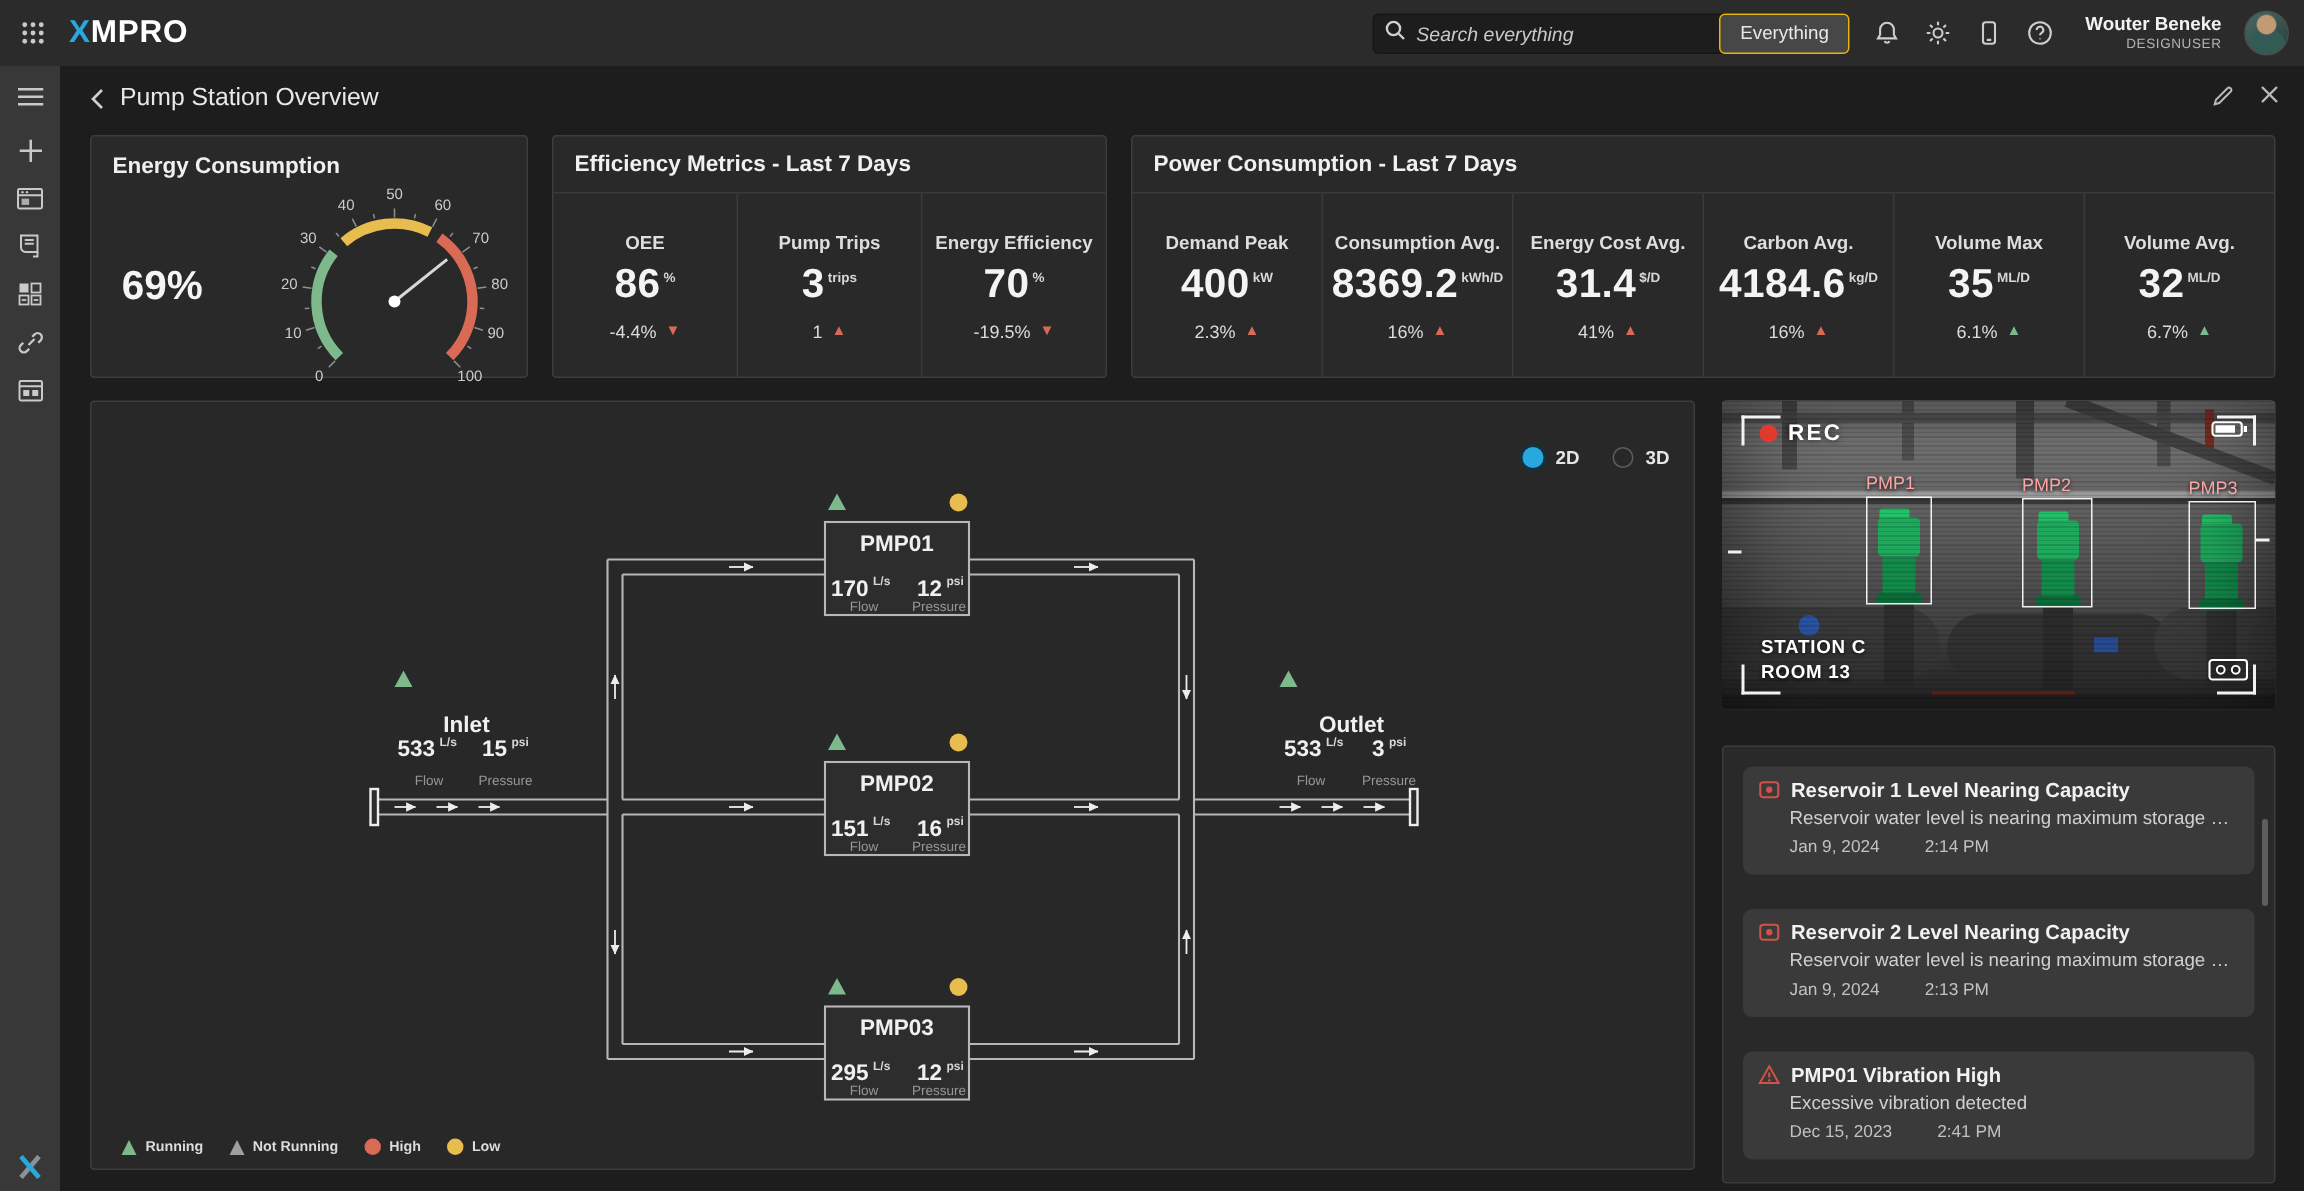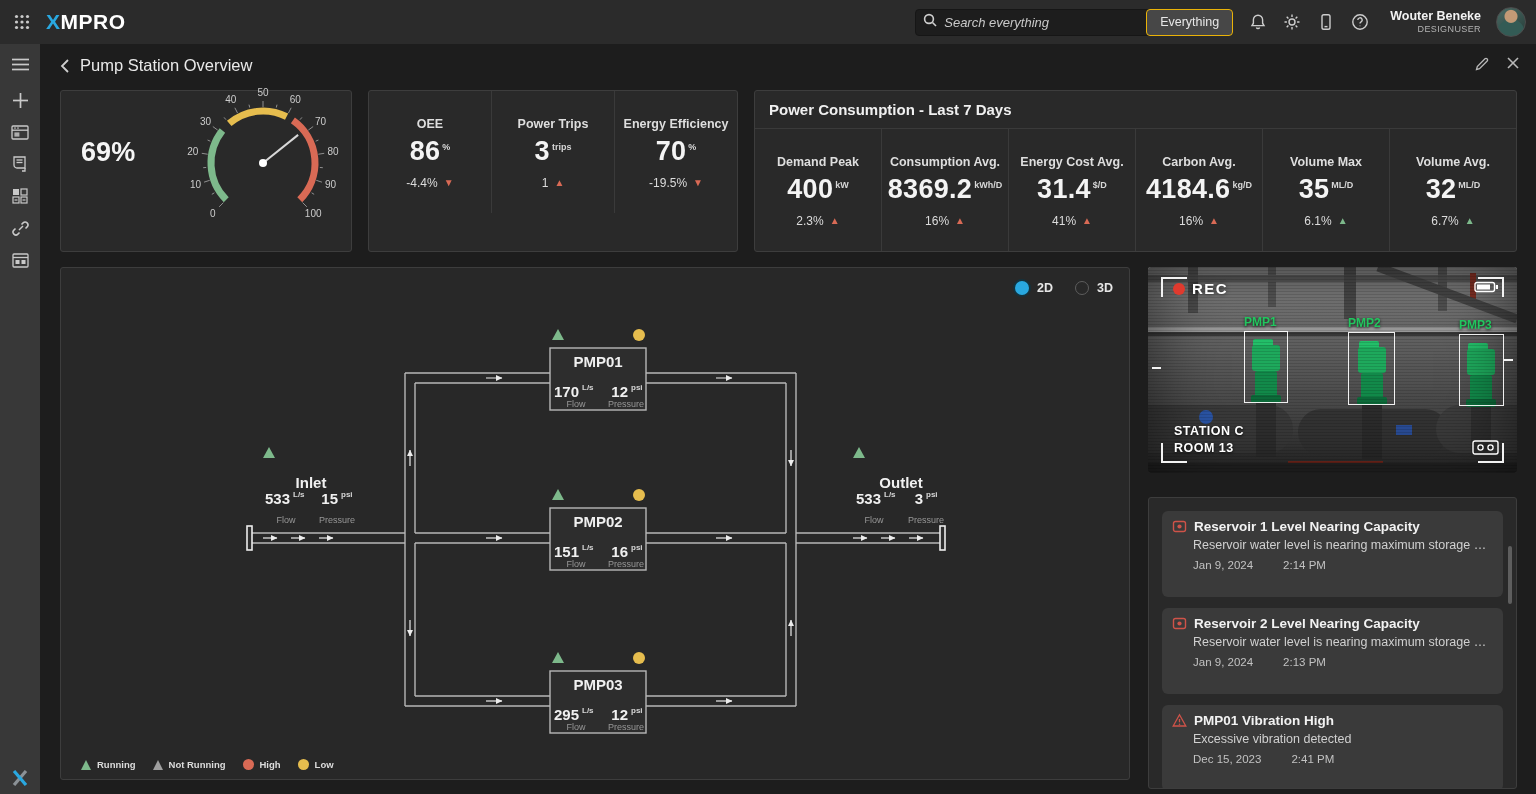--- a/index.html
+++ b/index.html
@@ -79,21 +79,21 @@
   .pipe{stroke:#b7b7b7;stroke-width:1.4;fill:none}
   .pbox{fill:#2d2d2d;stroke:#b7b7b7;stroke-width:1.4}
   .endcap{fill:#2d2d2d;stroke:#ededed;stroke-width:1.6}
   .flowarr{stroke:#ececec;stroke-width:1.2;fill:none}
   .dt{fill:#f0f0f0;font-weight:bold;font-size:15px;text-anchor:middle}
   .dv{fill:#f0f0f0;font-weight:bold;font-size:15px;text-anchor:end}
   .du{fill:#d8d8d8;font-weight:bold;font-size:8px}
   .dc{fill:#979797;font-size:9px;text-anchor:middle}
   .st-run{fill:#7db98b} .st-low{fill:#e6bd4e}
 
-  .view-toggle{position:absolute;right:16px;top:13px;display:flex;align-items:center;gap:22px}
+  .view-toggle{position:absolute;right:16px;top:30px;display:flex;align-items:center;gap:22px}
   .vt-opt{display:flex;align-items:center;gap:8px;cursor:pointer}
   .vt-label{font-size:12.5px;font-weight:bold;color:#e6e6e6}
   .radio{width:14px;height:14px;border-radius:50%;border:1.5px solid #5d5d5d}
   .radio.sel{border:none;background:var(--blue);box-shadow:0 0 0 2px #14323d}
 
   .legend{position:absolute;left:20px;bottom:9px;display:flex;align-items:center;gap:17px}
   .leg-item{display:flex;align-items:center;gap:6px;font-size:9.5px;font-weight:bold;color:#dcdcdc}
   .leg-shape.triangle{width:0;height:0;border-left:5.5px solid transparent;
     border-right:5.5px solid transparent;border-bottom:10px solid #888}
   .leg-shape.circle{width:11px;height:11px;border-radius:50%;background:#888}
@@ -109,29 +109,29 @@
   .vf{border:2px solid #f2f2f2;width:26px;height:20px;position:absolute;z-index:4}
   .vf.tl{left:13px;top:10px;border-right:none;border-bottom:none}
   .vf.tr{right:13px;top:10px;border-left:none;border-bottom:none}
   .vf.bl{left:13px;bottom:10px;border-right:none;border-top:none}
   .vf.br{right:13px;bottom:10px;border-left:none;border-top:none}
   .vf-tick{position:absolute;z-index:4;background:#f2f2f2;width:9px;height:2px}
   .rec-hud{left:25px;top:13px;display:flex;align-items:center;gap:7px;font-size:15px;
     font-weight:bold;letter-spacing:1.5px;text-shadow:0 0 4px rgba(0,0,0,.7)}
   .rec-dot{width:12px;height:12px;border-radius:50%;background:#e03a2e}
   .cam-box{position:absolute;z-index:4;border:1.5px solid rgba(255,255,255,.92)}
-  .cam-label{position:absolute;z-index:4;font-size:12px;font-weight:bold;color:#22c55e;
+  .cam-label{position:absolute;z-index:4;font-size:12px;font-weight:normal;color:#fca5a5;
     text-shadow:0 1px 3px rgba(0,0,0,.8)}
   .station{left:26px;bottom:16px;font-size:12.5px;font-weight:bold;line-height:1.35;
     text-shadow:0 1px 3px rgba(0,0,0,.8);letter-spacing:.5px}
 
   .recs{width:369px;height:292px;background:var(--card);border:1px solid var(--card-border);
     border-radius:3px;padding:13px 13px 0 13px;position:relative;overflow:hidden}
   .recs-title{font-size:15px;font-weight:bold;color:#f0f0f0;margin-bottom:13px}
-  .rec-item{background:var(--item);border-radius:6px;padding:8px 12px 26px 10px;margin-bottom:11px;cursor:pointer}
+  .rec-item{background:var(--item);border-radius:6px;padding:8px 12px 12px 10px;margin-bottom:23px;cursor:pointer}
   .rec-title-row{display:flex;align-items:center;gap:7px}
   .rec-title{font-size:13.5px;font-weight:bold;color:#f2f2f2}
   .rec-desc{font-size:12.5px;color:#d0d0d0;margin:4px 0 0 21px;white-space:nowrap;
     overflow:hidden;text-overflow:ellipsis}
   .rec-meta{display:flex;gap:30px;font-size:11.5px;color:#c2c2c2;margin:7px 0 0 21px}
   .rec-item.partial{height:9px;padding:0;margin-bottom:0;border-bottom-left-radius:0;border-bottom-right-radius:0}
   .rec-scroll{position:absolute;right:4px;top:48px;width:4px;height:58px;border-radius:2px;background:#5e5e5e;cursor:pointer}
 </style>
 </head>
 <body>
@@ -279,20 +279,21 @@
     <span>
       <svg width="14" height="14" viewBox="0 0 14 14" stroke="currentColor" stroke-width="1.6">
           <line x1="2" y1="2" x2="12" y2="12"></line>
           <line x1="12" y1="2" x2="2" y2="12"></line>
         </svg>
     </span>
   </div>
 
   <div class="cards-row">
     <div class="card" id="card-energy">
+      <div class="card-head">Energy Consumption</div>
       <div class="energy-body">
         <div class="gauge-value">69%</div>
         <svg id="gauge-svg" width="216" height="134">
             <path d="M71.23044737829952 114.76955262170047 A52 52 0 0 1 67.41761881840685 45.48738187054334" stroke="#7db98b" stroke-width="7" fill="none"></path>
             <path d="M74.22870148683046 38.45888978879839 A52 52 0 0 1 131.60750598645643 31.667660742204873" stroke="#e6bd4e" stroke-width="7" fill="none"></path>
             <path d="M137.9002731062505 35.456214693898794 A52 52 0 0 1 144.76955262170048 114.76955262170047" stroke="#d96a55" stroke-width="7" fill="none"></path>
             <line x1="68.40202025355333" y1="117.59797974644665" x2="64.15937956643404" y2="121.84062043356595" stroke="#8f8f8f" stroke-width="1"></line>
             <text x="57.79541853575511" y="128.20458146424488" text-anchor="middle" dominant-baseline="central" fill="#cccccc" font-size="10">0</text>
             <line x1="59.39951063181674" y1="107.78241818880907" x2="56.84159013875446" y2="109.34991388295693" stroke="#8f8f8f" stroke-width="1"></line>
             <line x1="54.7408350874714" y1="95.30495168499706" x2="49.03449598970048" y2="97.15905365124675" stroke="#8f8f8f" stroke-width="1"></line>
@@ -324,31 +325,32 @@
             <line x1="156.60048936818325" y1="107.78241818880909" x2="159.15840986124553" y2="109.34991388295693" stroke="#8f8f8f" stroke-width="1"></line>
             <line x1="147.59797974644667" y1="117.59797974644665" x2="151.84062043356596" y2="121.84062043356595" stroke="#8f8f8f" stroke-width="1"></line>
             <text x="158.20458146424488" y="128.20458146424488" text-anchor="middle" dominant-baseline="central" fill="#cccccc" font-size="10">100</text>
             <line x1="108" y1="78" x2="143.11936833022486" y2="49.86408046489327" stroke="#d8d8d8" stroke-width="2"></line>
             <circle cx="108" cy="78" r="4" fill="#ffffff"></circle>
           </svg>
       </div>
     </div>
 
     <div class="card" id="card-eff">
+      <div class="card-head bordered">Efficiency Metrics - Last 7 Days</div>
       <div class="tiles">
         <div class="tile">
           <div class="mlabel">OEE</div>
           <div class="mvalrow"><span class="mval">86</span><span class="munit">%</span></div>
           <div class="delta">
               <span>-4.4%</span>
               <span class="tone bad">▼</span>
             </div>
         </div>
         <div class="tile">
-          <div class="mlabel">Power Trips</div>
+          <div class="mlabel">Pump Trips</div>
           <div class="mvalrow"><span class="mval">3</span><span class="munit">trips</span></div>
           <div class="delta">
               <span>1</span>
               <span class="tone bad">▲</span>
             </div>
         </div>
         <div class="tile">
           <div class="mlabel">Energy Efficiency</div>
           <div class="mvalrow"><span class="mval">70</span><span class="munit">%</span></div>
           <div class="delta">

